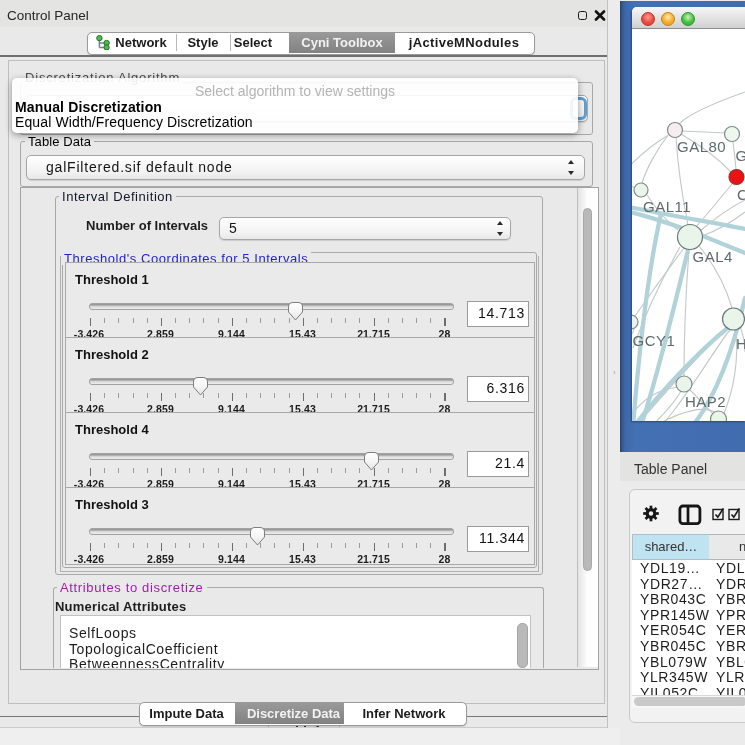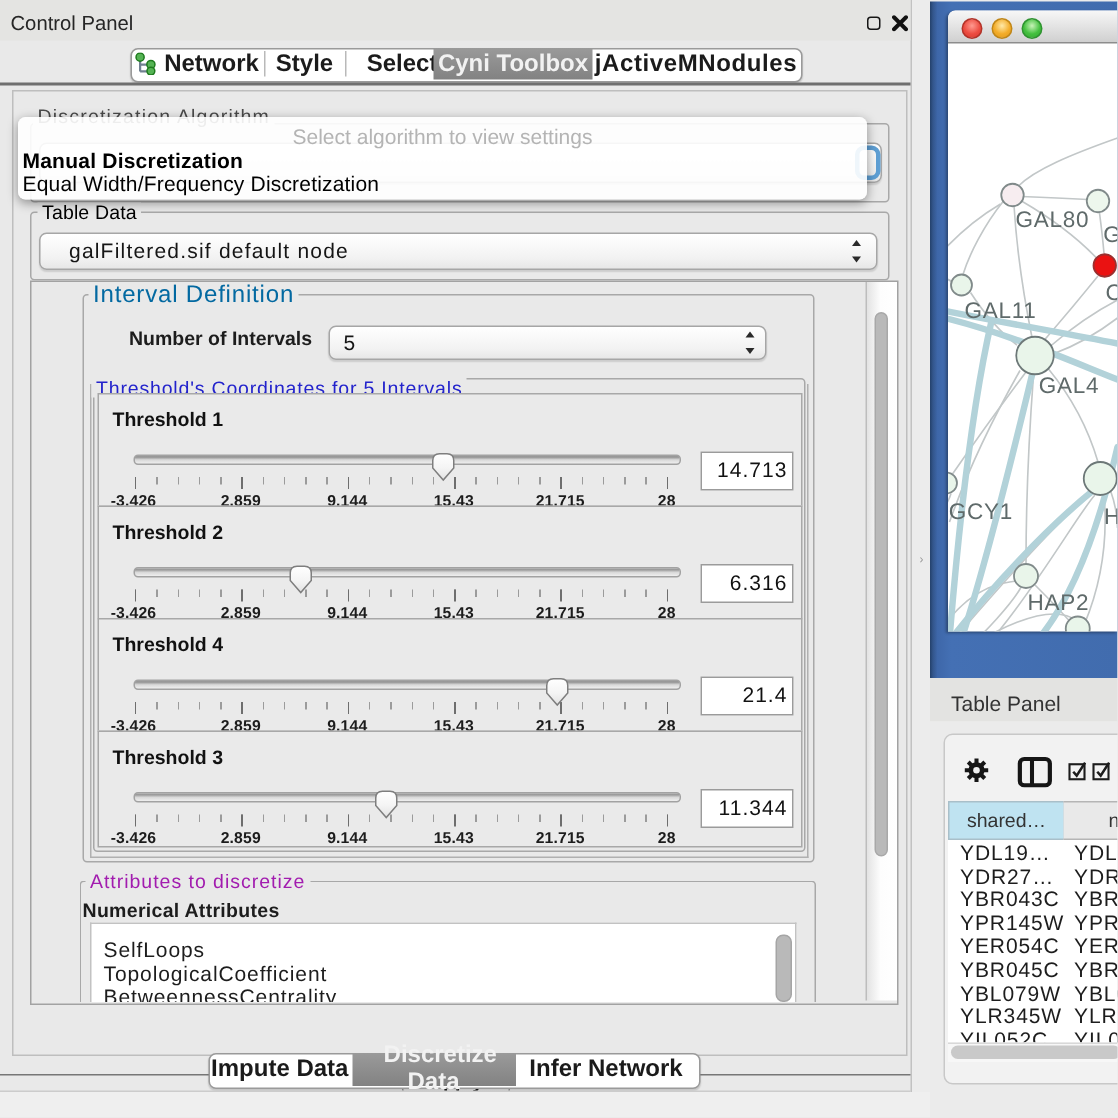--- a/index.html
+++ b/index.html
@@ -21,21 +21,21 @@
          border:1px solid #a2a2a2;background:linear-gradient(#969696 0,#9e9e9e 1px,#d8d8d8 2.5px,#efefef 100%);}
   .ticksmin{position:absolute;left:24px;top:55px;width:357px;height:4.5px;
     background:repeating-linear-gradient(90deg,#9b9b9b 0,#9b9b9b 1px,transparent 1px,transparent 14.18px);}
   .ticksmaj{position:absolute;left:24px;top:55px;width:357px;height:8px;
     background:repeating-linear-gradient(90deg,#6e6e6e 0,#6e6e6e 1px,transparent 1px,transparent 70.9px);}
   .tl{position:absolute;top:64.5px;font-size:10.5px;font-weight:bold;color:#1c1c1c;width:50px;text-align:center;letter-spacing:0.1px;}
   .tfield{position:absolute;left:401px;top:38px;width:57px;height:24px;background:#fff;
           border:1px solid #9b9b9b;font-size:14px;letter-spacing:0.7px;color:#111;text-align:right;line-height:23px;padding-right:3px;}
   .thumb{position:absolute;top:38px;}
   .seg{position:absolute;top:0;bottom:0;display:flex;align-items:center;justify-content:center;
-       font-size:16px;font-weight:bold;color:#1b1b1b;text-align:center;}
+       font-size:13px;font-weight:bold;color:#1b1b1b;text-align:center;}
   .segdark{background:linear-gradient(#9a9a9a,#828282);color:#f2f2f2;}
   .vsep{position:absolute;top:2px;bottom:2px;width:1px;background:#b9b9b9;}
 </style></head>
 <body>
 
 <div class="abs" style="left:0;top:0;width:607px;height:728px;background:#e9e9e9;border-right:1px solid #c2c2c2;"></div>
 <div class="abs" style="left:0;top:0;width:607px;height:27px;background:#e4e4e2;"></div>
 <div class="txt" style="left:7px;top:8px;font-size:13.5px;color:#262626;">Control Panel</div>
 
 <div class="abs" style="left:578px;top:11px;width:7px;height:7px;border:1.7px solid #161616;border-radius:2.5px;"></div>
@@ -46,21 +46,21 @@
 <div class="abs" style="left:87px;top:32px;width:446px;height:21px;background:#fff;border:1px solid #9a9a9a;border-radius:5px;box-shadow:0 1px 1px rgba(0,0,0,0.15);"></div>
 <div class="abs" style="left:87px;top:32px;width:446px;height:21px;">
   <div class="seg" style="left:0;width:89px;">
     <svg width="14" height="15" viewBox="0 0 14 15" style="margin-right:5px;">
       <path d="M3.4 4 V12.6 M3.4 8 H10.2 M3.4 12.6 H10.2" stroke="#708090" stroke-width="1.5" fill="none"></path>
       <circle cx="3.4" cy="3.1" r="2.7" fill="#55b354" stroke="#1e7a1e"></circle>
       <circle cx="10.6" cy="8" r="2.7" fill="#55b354" stroke="#1e7a1e"></circle>
       <circle cx="10.6" cy="12.4" r="2.6" fill="#55b354" stroke="#1e7a1e"></circle>
     </svg>Network</div>
   <div class="seg" style="left:89px;width:54px;">Style</div>
-  <div class="seg" style="left:158px;width:46px;">Select</div>
+  <div class="seg" style="left:143px;width:46px;">Select</div>
   <div class="seg segdark" style="left:202px;width:106px;">Cyni Toolbox</div>
   <div class="seg" style="left:308px;width:138px;border-radius:0 5px 5px 0;letter-spacing:0.4px;">jActiveMNodules</div>
   <div class="vsep" style="left:89px;"></div>
   <div class="vsep" style="left:143px;"></div>
 </div>
 <div class="abs" style="left:0;top:55px;width:607px;height:1.5px;background:#6f6f6f;"></div>
 
 <div class="abs" style="left:8px;top:60px;width:595px;height:642px;border:1px solid #bebebe;"></div>
 
 <div class="gb" style="left:20px;top:82px;width:571px;height:51px;"></div>
@@ -74,21 +74,21 @@
   <div class="ct" style="line-height:23px;left:19px;">galFiltered.sif default node</div>
   <div class="arr up" style="right:10px;top:4px;"></div>
   <div class="arr dn" style="right:10px;bottom:4px;"></div>
 </div>
 
 <div class="abs" style="left:20px;top:187px;width:577px;height:481px;border:1px solid #a2a2a2;background:#e9e9e9;"></div>
 <div class="abs" style="left:577px;top:188px;width:20px;height:479px;background:linear-gradient(90deg,#e3e3e3,#fdfdfd 45%,#fff);border-left:1px solid #bdbdbd;"></div>
 <div class="abs" style="left:583px;top:208px;width:7px;height:361px;background:#b9b9b9;border:1px solid #a8a8a8;border-radius:4.5px;"></div>
 
 <div class="gb" style="left:55px;top:196px;width:486px;height:377px;"></div>
-<div class="gbt" style="left:59px;top:190px;font-size:16px;letter-spacing:0.55px;color:#0369a1;">Interval Definition</div>
+<div class="gbt" style="left:59px;top:190px;font-size:13px;letter-spacing:0.55px;color:#0f172a;">Interval Definition</div>
 <div class="txt" style="left:86px;top:218px;font-size:13px;font-weight:bold;">Number of Intervals</div>
 <div class="combo" style="left:219px;top:217px;width:290px;height:21px;">
   <div class="ct" style="line-height:21px;">5</div>
   <div class="arr up" style="right:7px;top:3px;"></div>
   <div class="arr dn" style="right:7px;bottom:3px;"></div>
 </div>
 
 <div class="gb" style="left:62px;top:252px;width:473px;height:314px;"></div>
 <div class="abs" style="left:60px;top:256px;width:477px;height:315px;border:1px solid #b0b0b0;border-top:none;"></div>
 <div class="gbt" style="left:61px;top:252px;font-size:13px;letter-spacing:0.55px;color:#2323cc;">Threshold's Coordinates for 5 Intervals</div>

